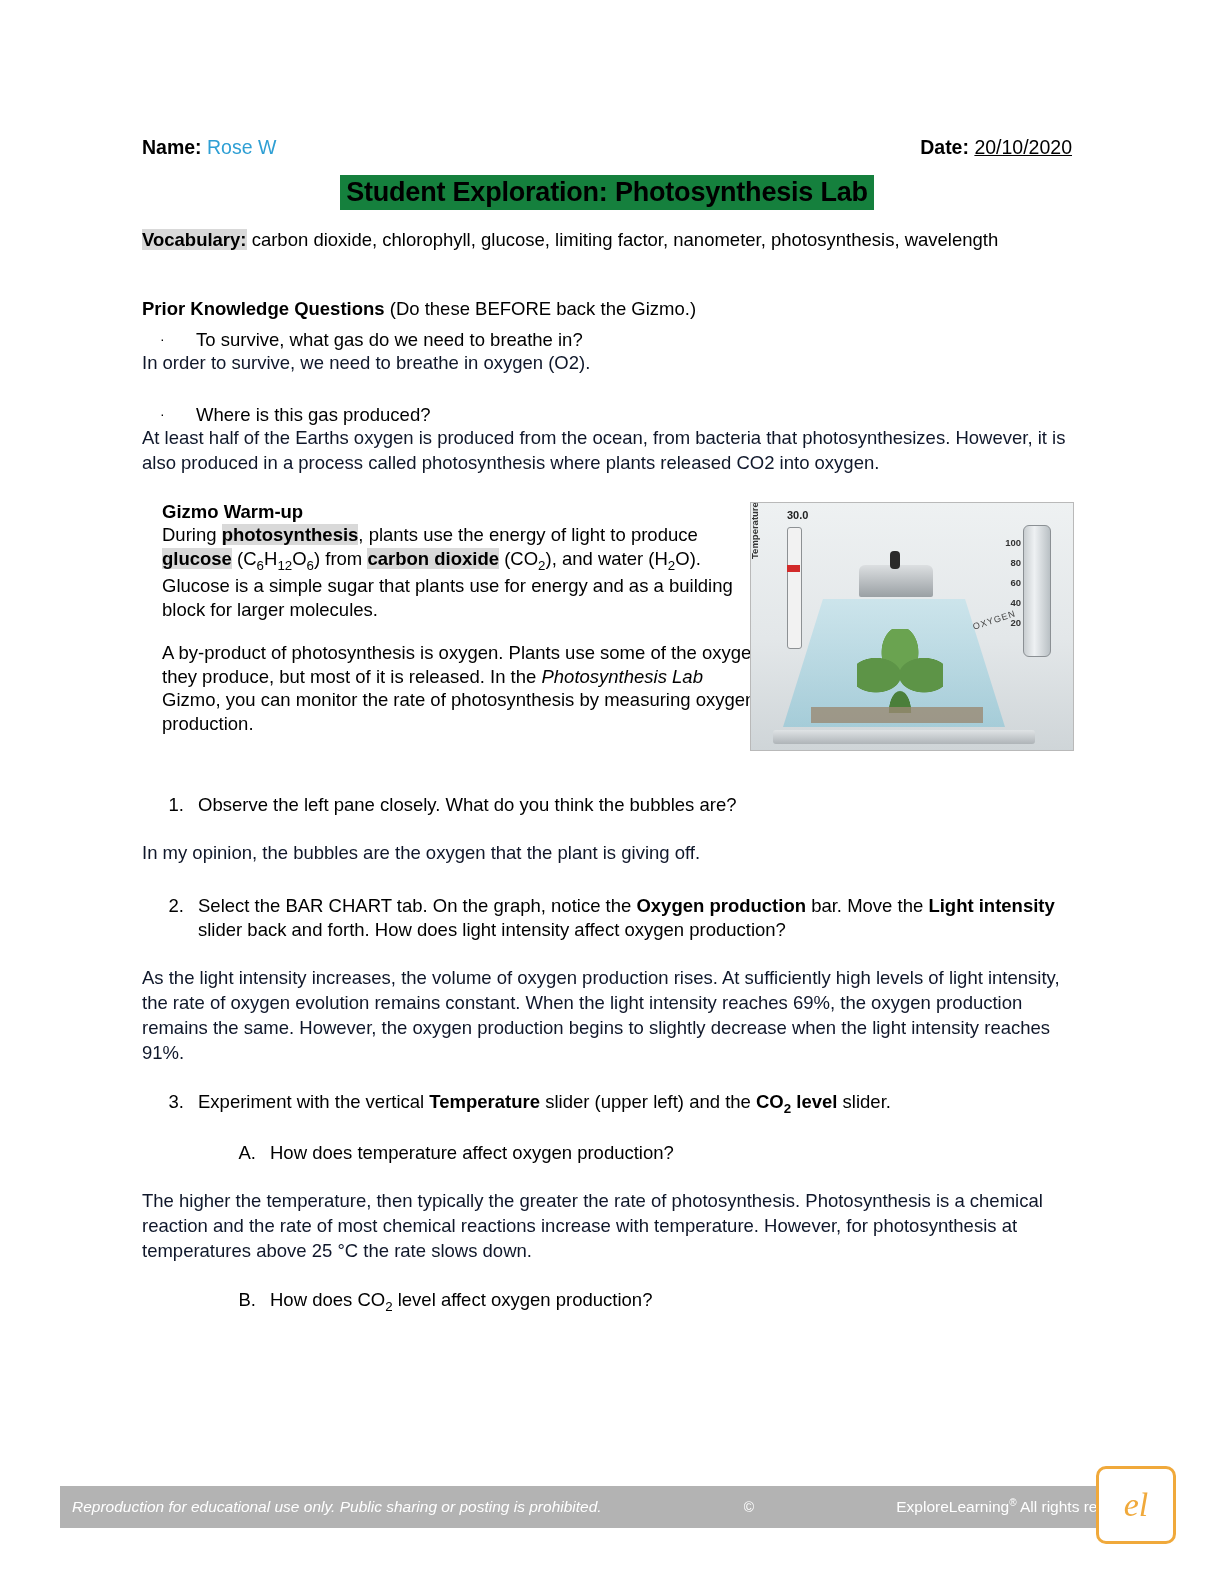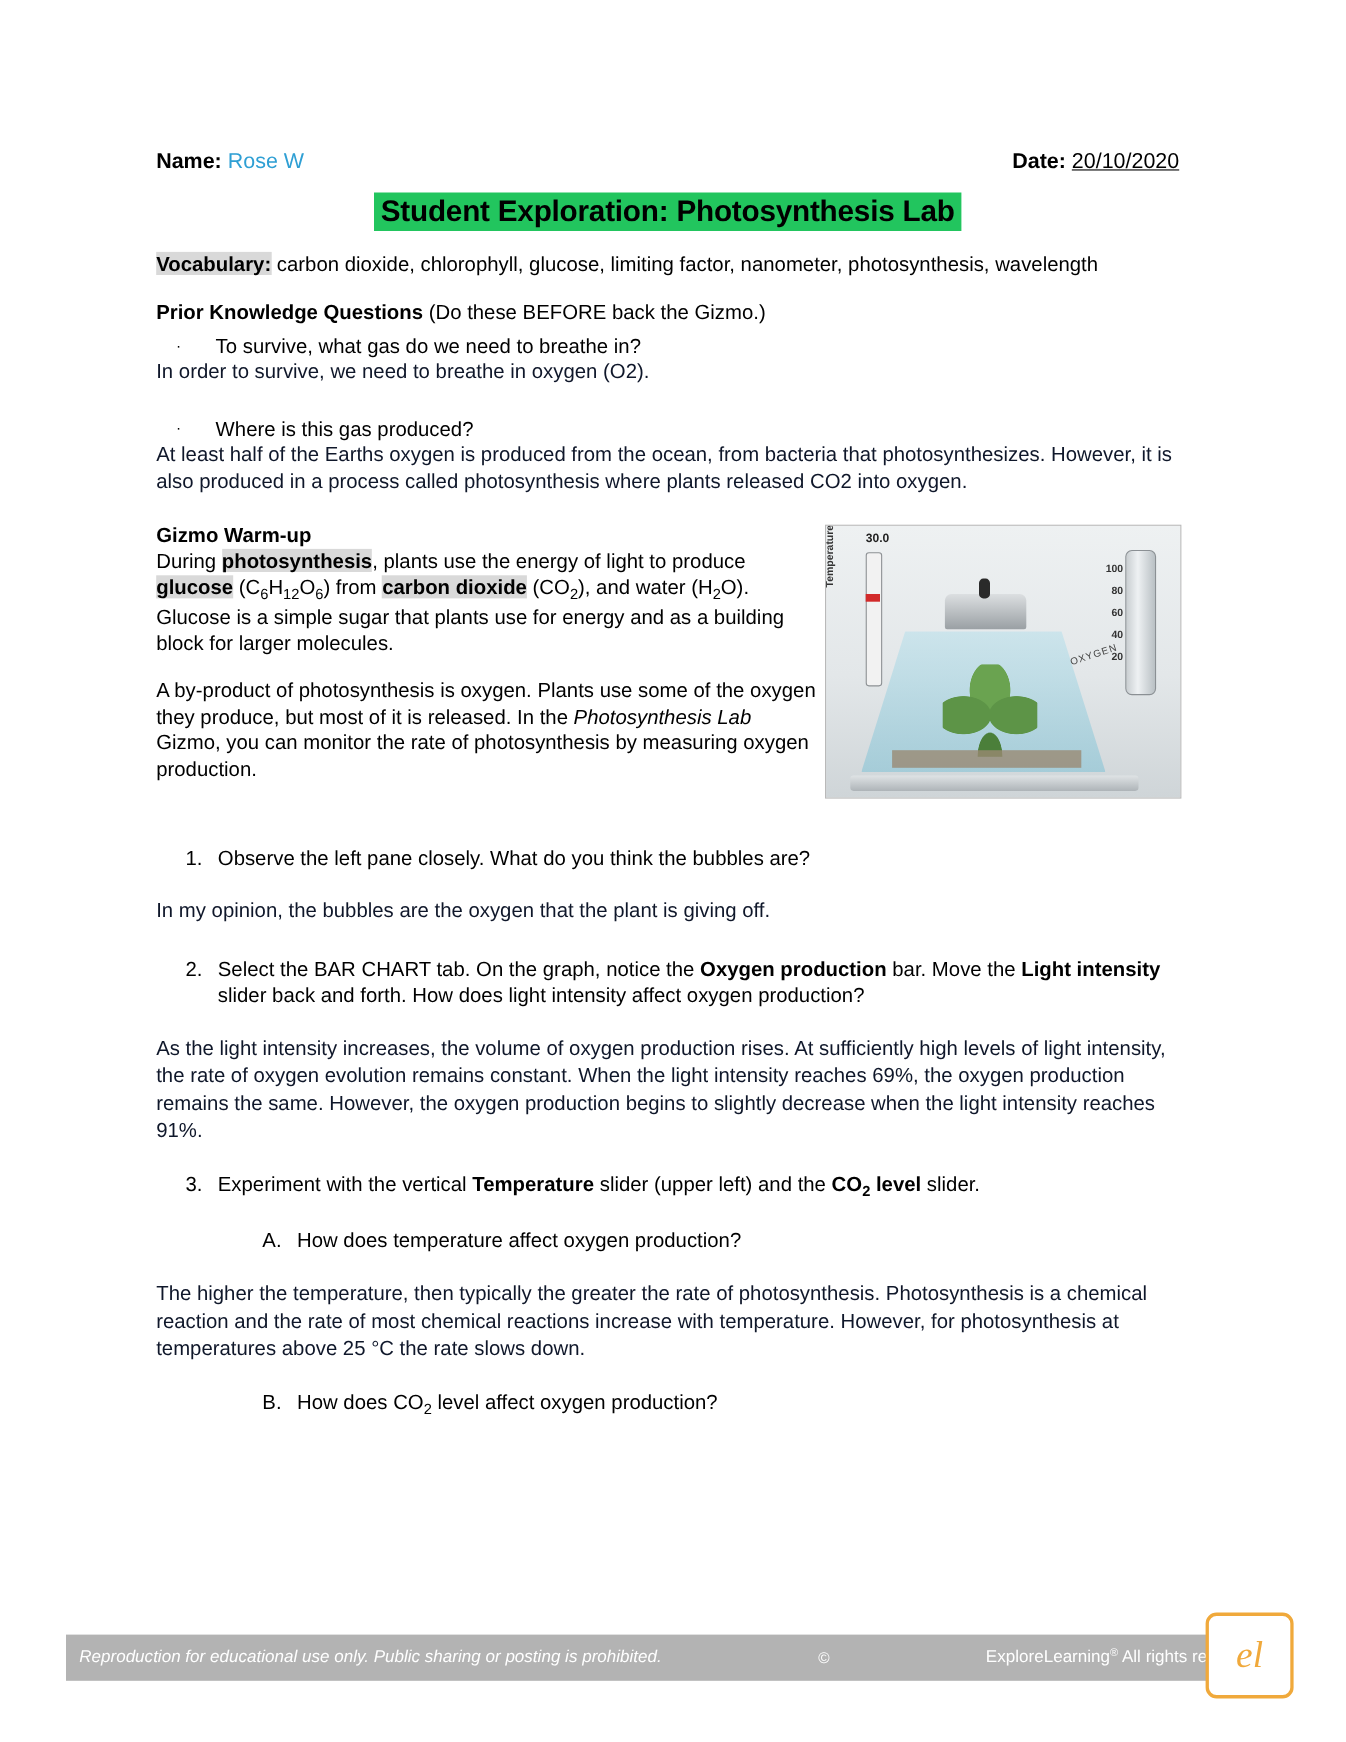--- a/index.html
+++ b/index.html
@@ -39,30 +39,30 @@
   .blue { color: #2e9fd4; }
   .blue-u { color: #000000; text-decoration: underline; }
   h1.title {
     font-size: 27px;
     font-weight: 700;
     text-align: center;
     margin: 0 0 20px 0;
     letter-spacing: -0.2px;
   }
   h1.title span.hl {
-    background: #22c55e;
+    background: #15803d;
     padding: 2px 6px 3px 6px;
   }
   p {
     margin: 0 0 0 0;
     font-size: 18.5px;
     line-height: 1.27;
   }
   .vocab {
-    margin-bottom: 5px;
+    margin-bottom: 30px;
     max-width: 900px;
   }
   .gray-hl { background: #d9d9d9; font-weight: 700; }
   b { font-weight: 700; }
   .q-head { font-weight: 700; }
   .spacer-8 { height: 8px; }
   .spacer-16 { height: 16px; }
   .spacer-20 { height: 20px; }
   .spacer-24 { height: 24px; }
   .spacer-28 { height: 28px; }
@@ -99,20 +99,21 @@
     color: #0f172a;
     font-size: 18.5px;
     line-height: 1.35;
   }
 
   .warmup-wrap {
     position: relative;
   }
   .warmup-text {
     width: 600px;
+    margin-left: 20px;
   }
   .gizmo-img {
     position: absolute;
     right: -2px;
     top: 2px;
     width: 322px;
     height: 247px;
     border: 1px solid #b9b9b9;
     background: linear-gradient(180deg,#eef1f2 0%, #e3e7e9 55%, #cfd5d8 100%);
     overflow: hidden;

